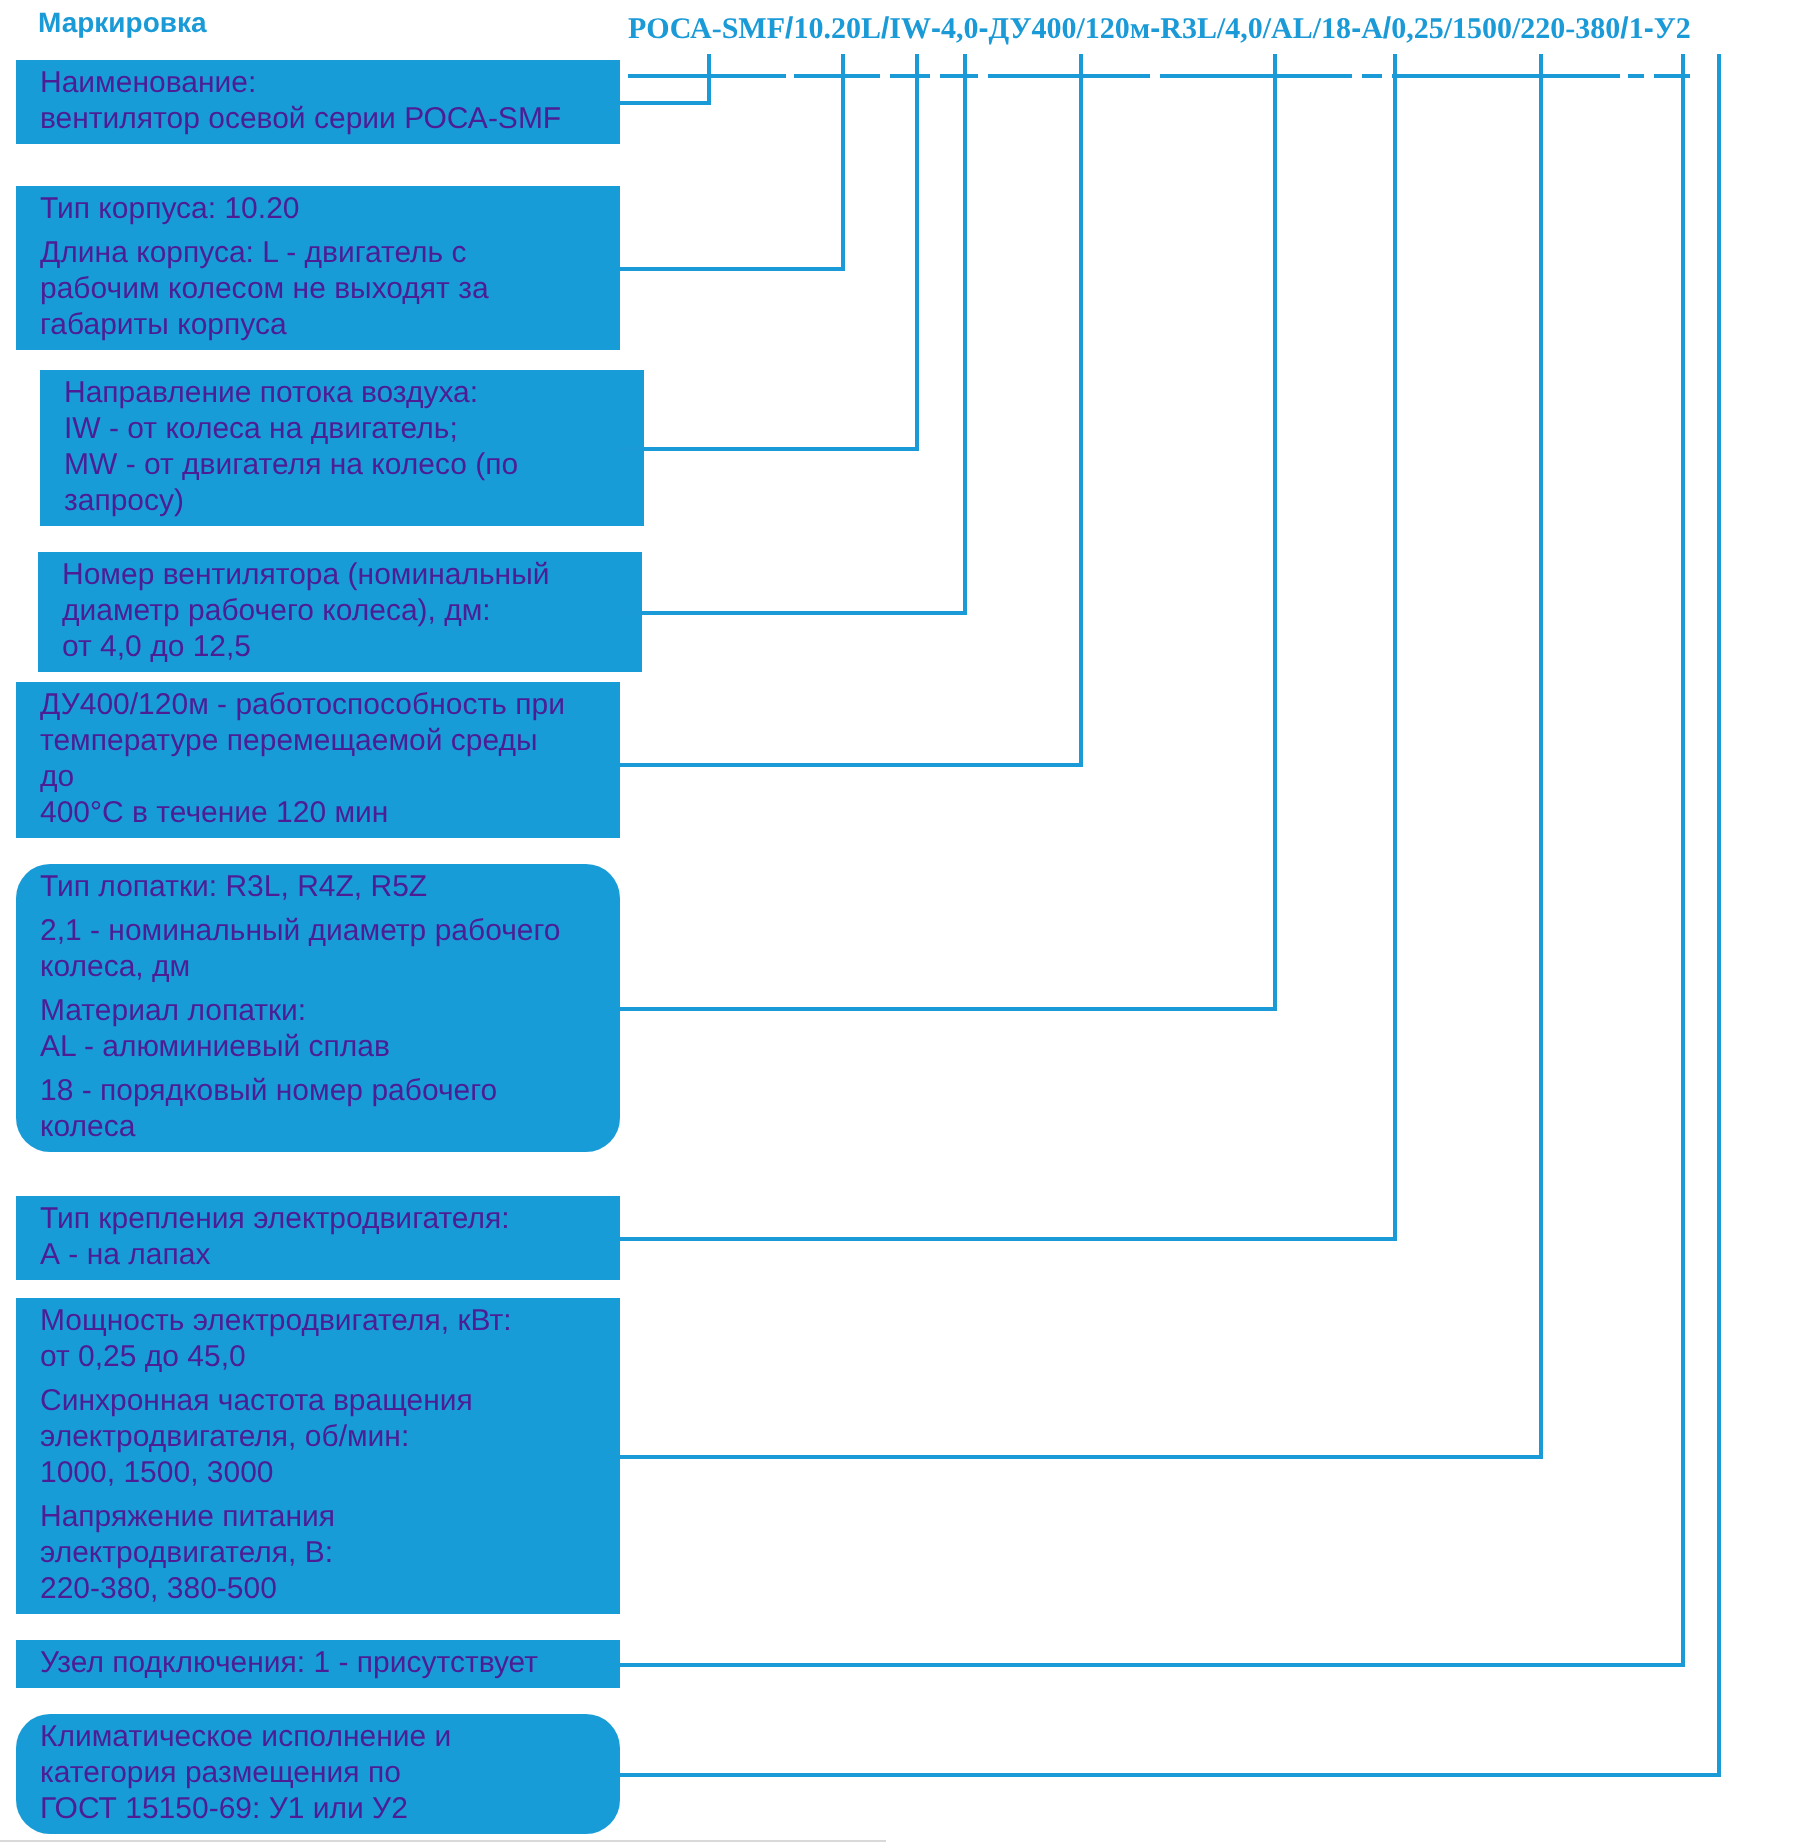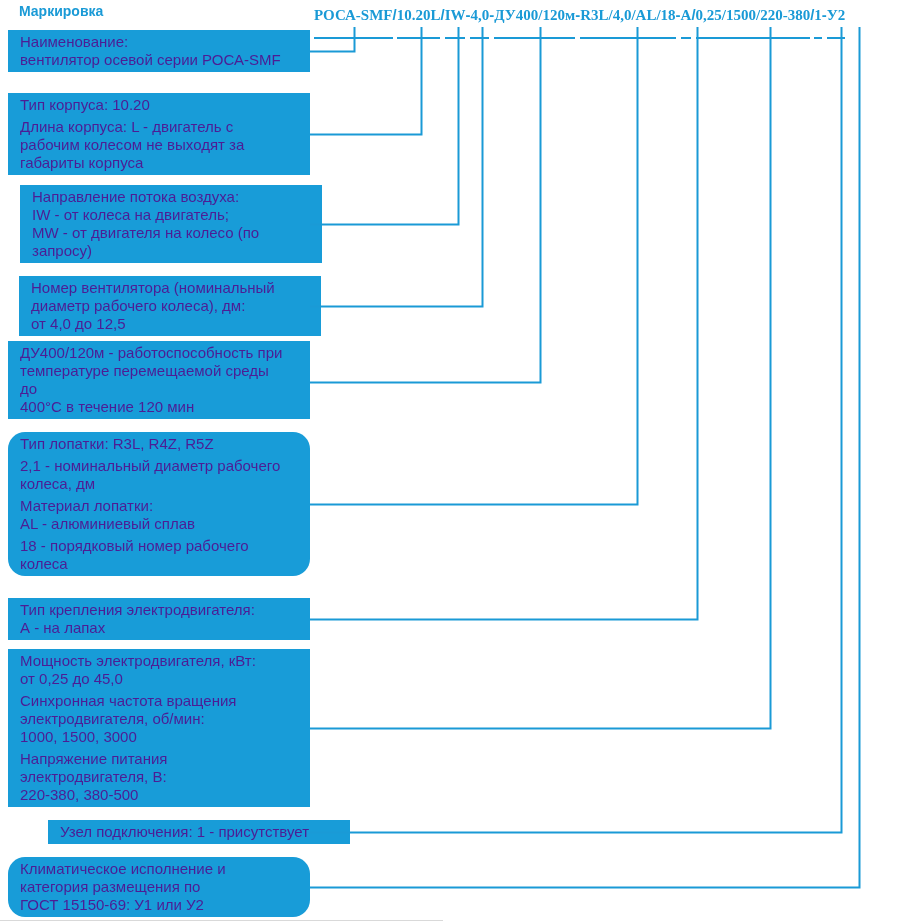--- a/index.html
+++ b/index.html
@@ -91,21 +91,21 @@
     <div class="box" style="top: 649px;">
       <div class="para">Мощность электродвигателя, кВт:
 от 0,25 до 45,0</div>
       <div class="para">Синхронная частота вращения
 электродвигателя, об/мин:
 1000, 1500, 3000</div>
       <div class="para">Напряжение питания
 электродвигателя, В:
 220-380, 380-500</div>
     </div>
-    <div class="box" style="top: 820px; margin-left: 40px;">
+    <div class="box" style="top: 820px;">
       <div class="para">Узел подключения: 1 - присутствует</div>
     </div>
     <div class="box" style="top: 857px; border-radius: 17px;">
       <div class="para">Климатическое исполнение и
 категория размещения по
 ГОСТ 15150-69: У1 или У2</div>
     </div>
   </div>
 
 <svg id="connectors" xmlns="http://www.w3.org/2000/svg">

